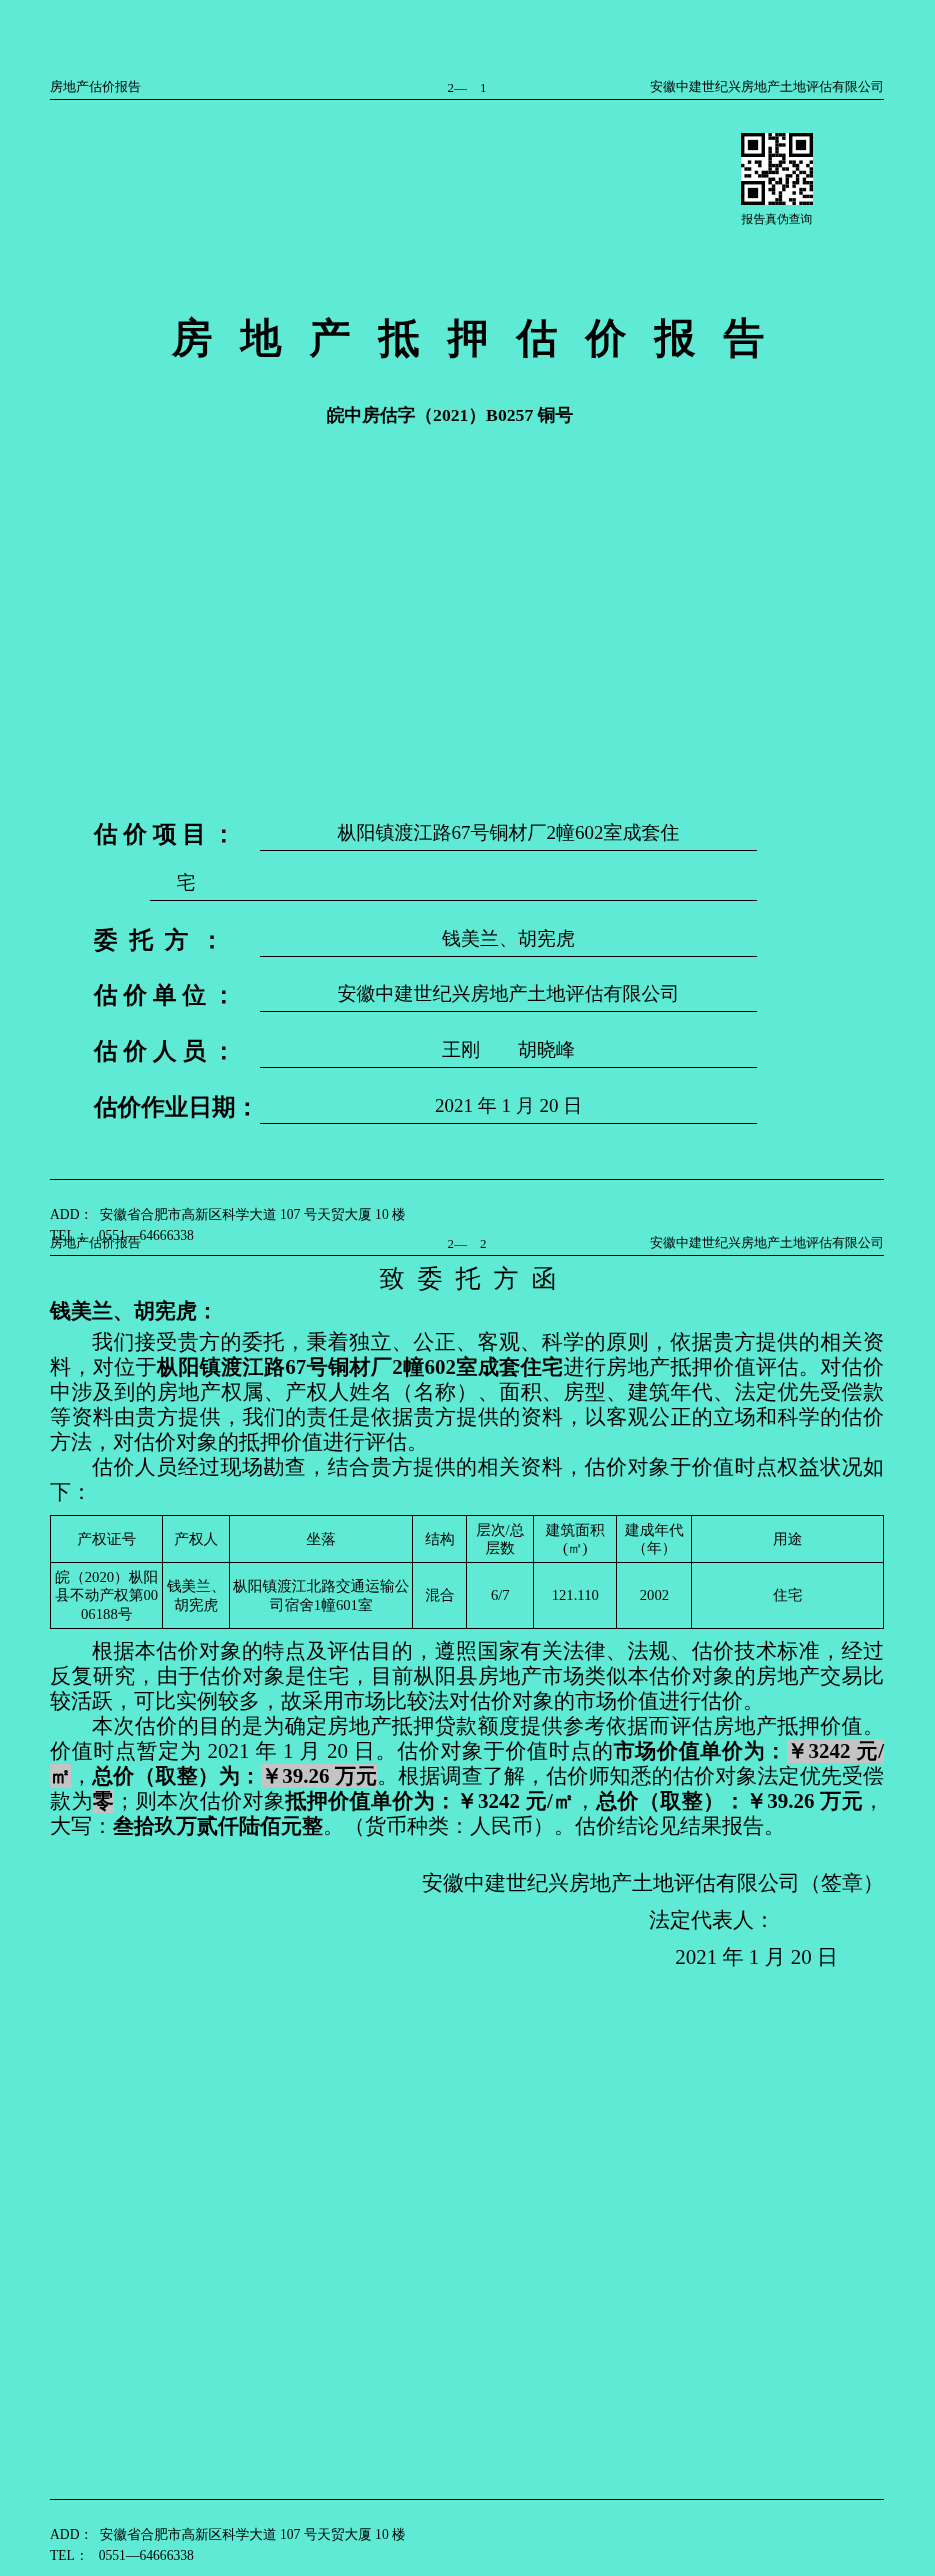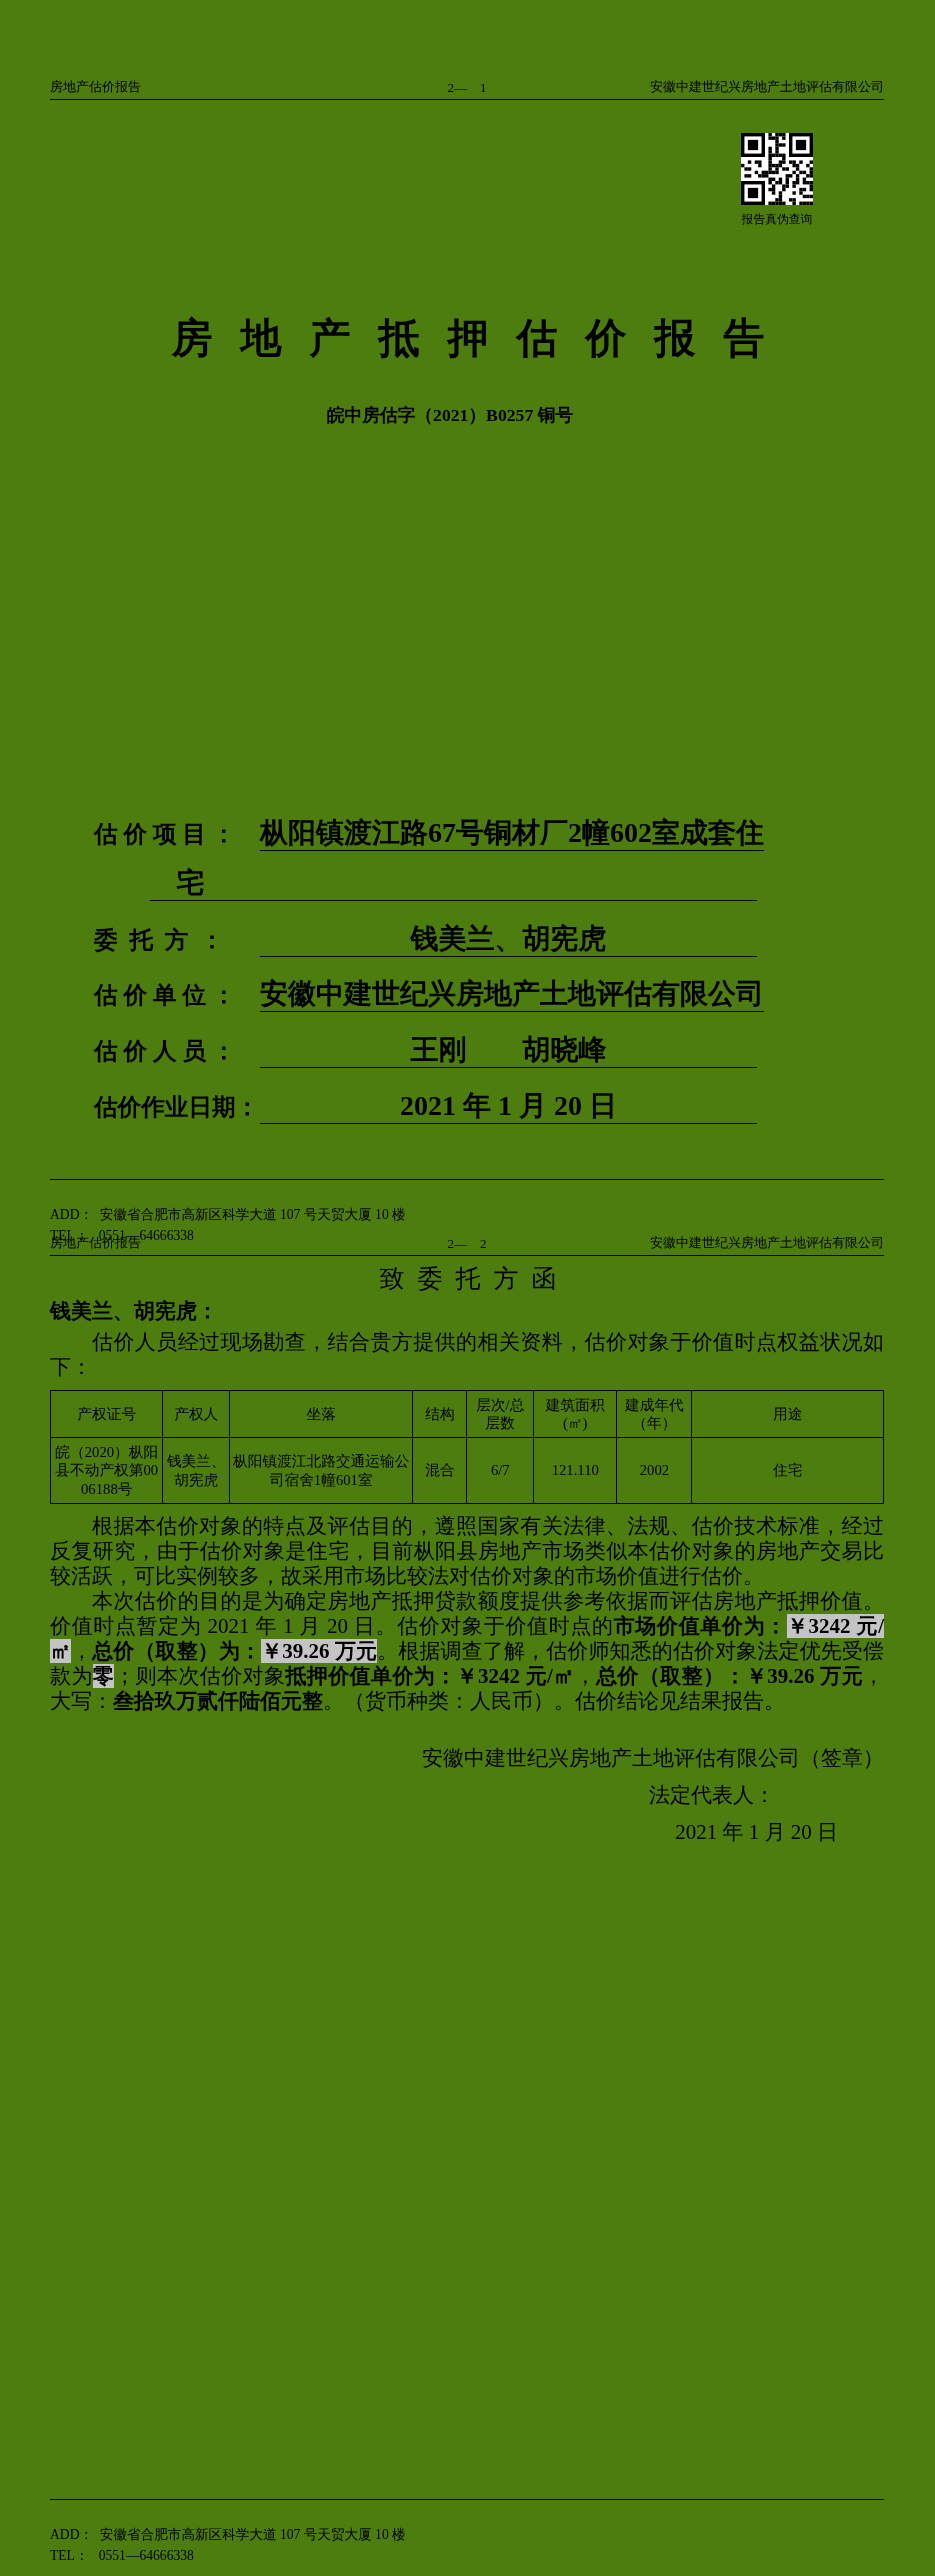--- a/index.html
+++ b/index.html
@@ -2,21 +2,21 @@
 <html style="font-size:9.4px"><head>
 <meta charset="utf-8">
 <style>
   * { margin:0; padding:0; box-sizing:border-box; }
   html,body { background:#ffffff; }
   body {
     width:936px;
     font-family:"Liberation Serif","DejaVu Serif",serif;
     color:#000;
   }
-  .sheet { position:relative; width:936px; height:2576px; background:#4d7c0f; overflow:hidden; }
+  .sheet { position:relative; width:936px; height:2576px; background:#5eead4; overflow:hidden; }
 
   
   .hdr { position:absolute; left:50px; width:834px; height:22.4px; border-bottom:1.2px solid #000; font-size:13px; }
   .hdr .l { position:absolute; left:0; bottom:3.5px; white-space:pre; }
   .hdr .m { position:absolute; left:50%; transform:translateX(-50%); bottom:3.5px; white-space:pre; }
   .hdr .r { position:absolute; right:0; bottom:3.5px; white-space:pre; }
   .hdr1 { top:78px; }
   .hdr2 { top:1234px; }
 
   
@@ -28,21 +28,21 @@
   .t1 { position:absolute; left:0; top:311px; width:936px; text-align:center;
         font-size:41px; font-weight:bold; letter-spacing:28px; padding-left:28px; white-space:nowrap; }
   .t2 { position:absolute; left:0; top:403px; width:900px; text-align:center; font-size:17.7px; font-weight:bold; }
 
   
   .form { position:absolute; left:94px; top:813px; width:663px; }
   .frow { display:flex; align-items:flex-end; height:38px; margin-bottom:17.7px; }
   .frow.tight { margin-bottom:12px; }
   .flabel { min-width:166px; white-space:pre; font-size:23.6px; font-weight:bold; line-height:34px; }
   .fspacer { width:56px; }
-  .fvalue { flex:1; border-bottom:1.8px solid #000; text-align:center; font-size:28px; font-weight:bold;
+  .fvalue { flex:1; border-bottom:1.8px solid #000; text-align:center; font-size:19px; font-weight:normal;
             line-height:34px; white-space:pre; }
   .fvalue.left { text-align:left; padding-left:26.5px; }
 
   
   .ftr { position:absolute; left:50px; width:834px; border-top:1.2px solid #000; padding-top:24px;
          font-size:13.6px; line-height:21px; }
   .ftr div { white-space:pre; }
   .ftr1 { top:1179px; }
   .ftr2 { top:2499px; }
 
@@ -251,20 +251,21 @@
     <span class="l">房地产估价报告</span>
     <span class="m">2—    2</span>
     <span class="r">安徽中建世纪兴房地产土地评估有限公司</span>
   </div>
 
   <div class="p2title">致委托方函</div>
 
   <div class="body2">
     <div class="salut">钱美兰、胡宪虎：</div>
 
+    <p class="para"><span>我们接受贵方的委托，秉着独立、公正、客观、科学的原则，依据贵方提供的相关资料，对位于</span><strong>枞阳镇渡江路67号铜材厂2幢602室成套住宅</strong><span>进行房地产抵押价值评估。对估价中涉及到的房地产权属、产权人姓名（名称）、面积、房型、建筑年代、法定优先受偿款等资料由贵方提供，我们的责任是依据贵方提供的资料，以客观公正的立场和科学的估价方法，对估价对象的抵押价值进行评估。</span></p>
 
     <p class="para">估价人员经过现场勘查，结合贵方提供的相关资料，估价对象于价值时点权益状况如下：</p>
 
     <table class="ptable">
       <colgroup>
         <col style="width:13.5%">
           <col style="width:8%">
           <col style="width:22%">
           <col style="width:6.5%">
         <col style="width:8%">

